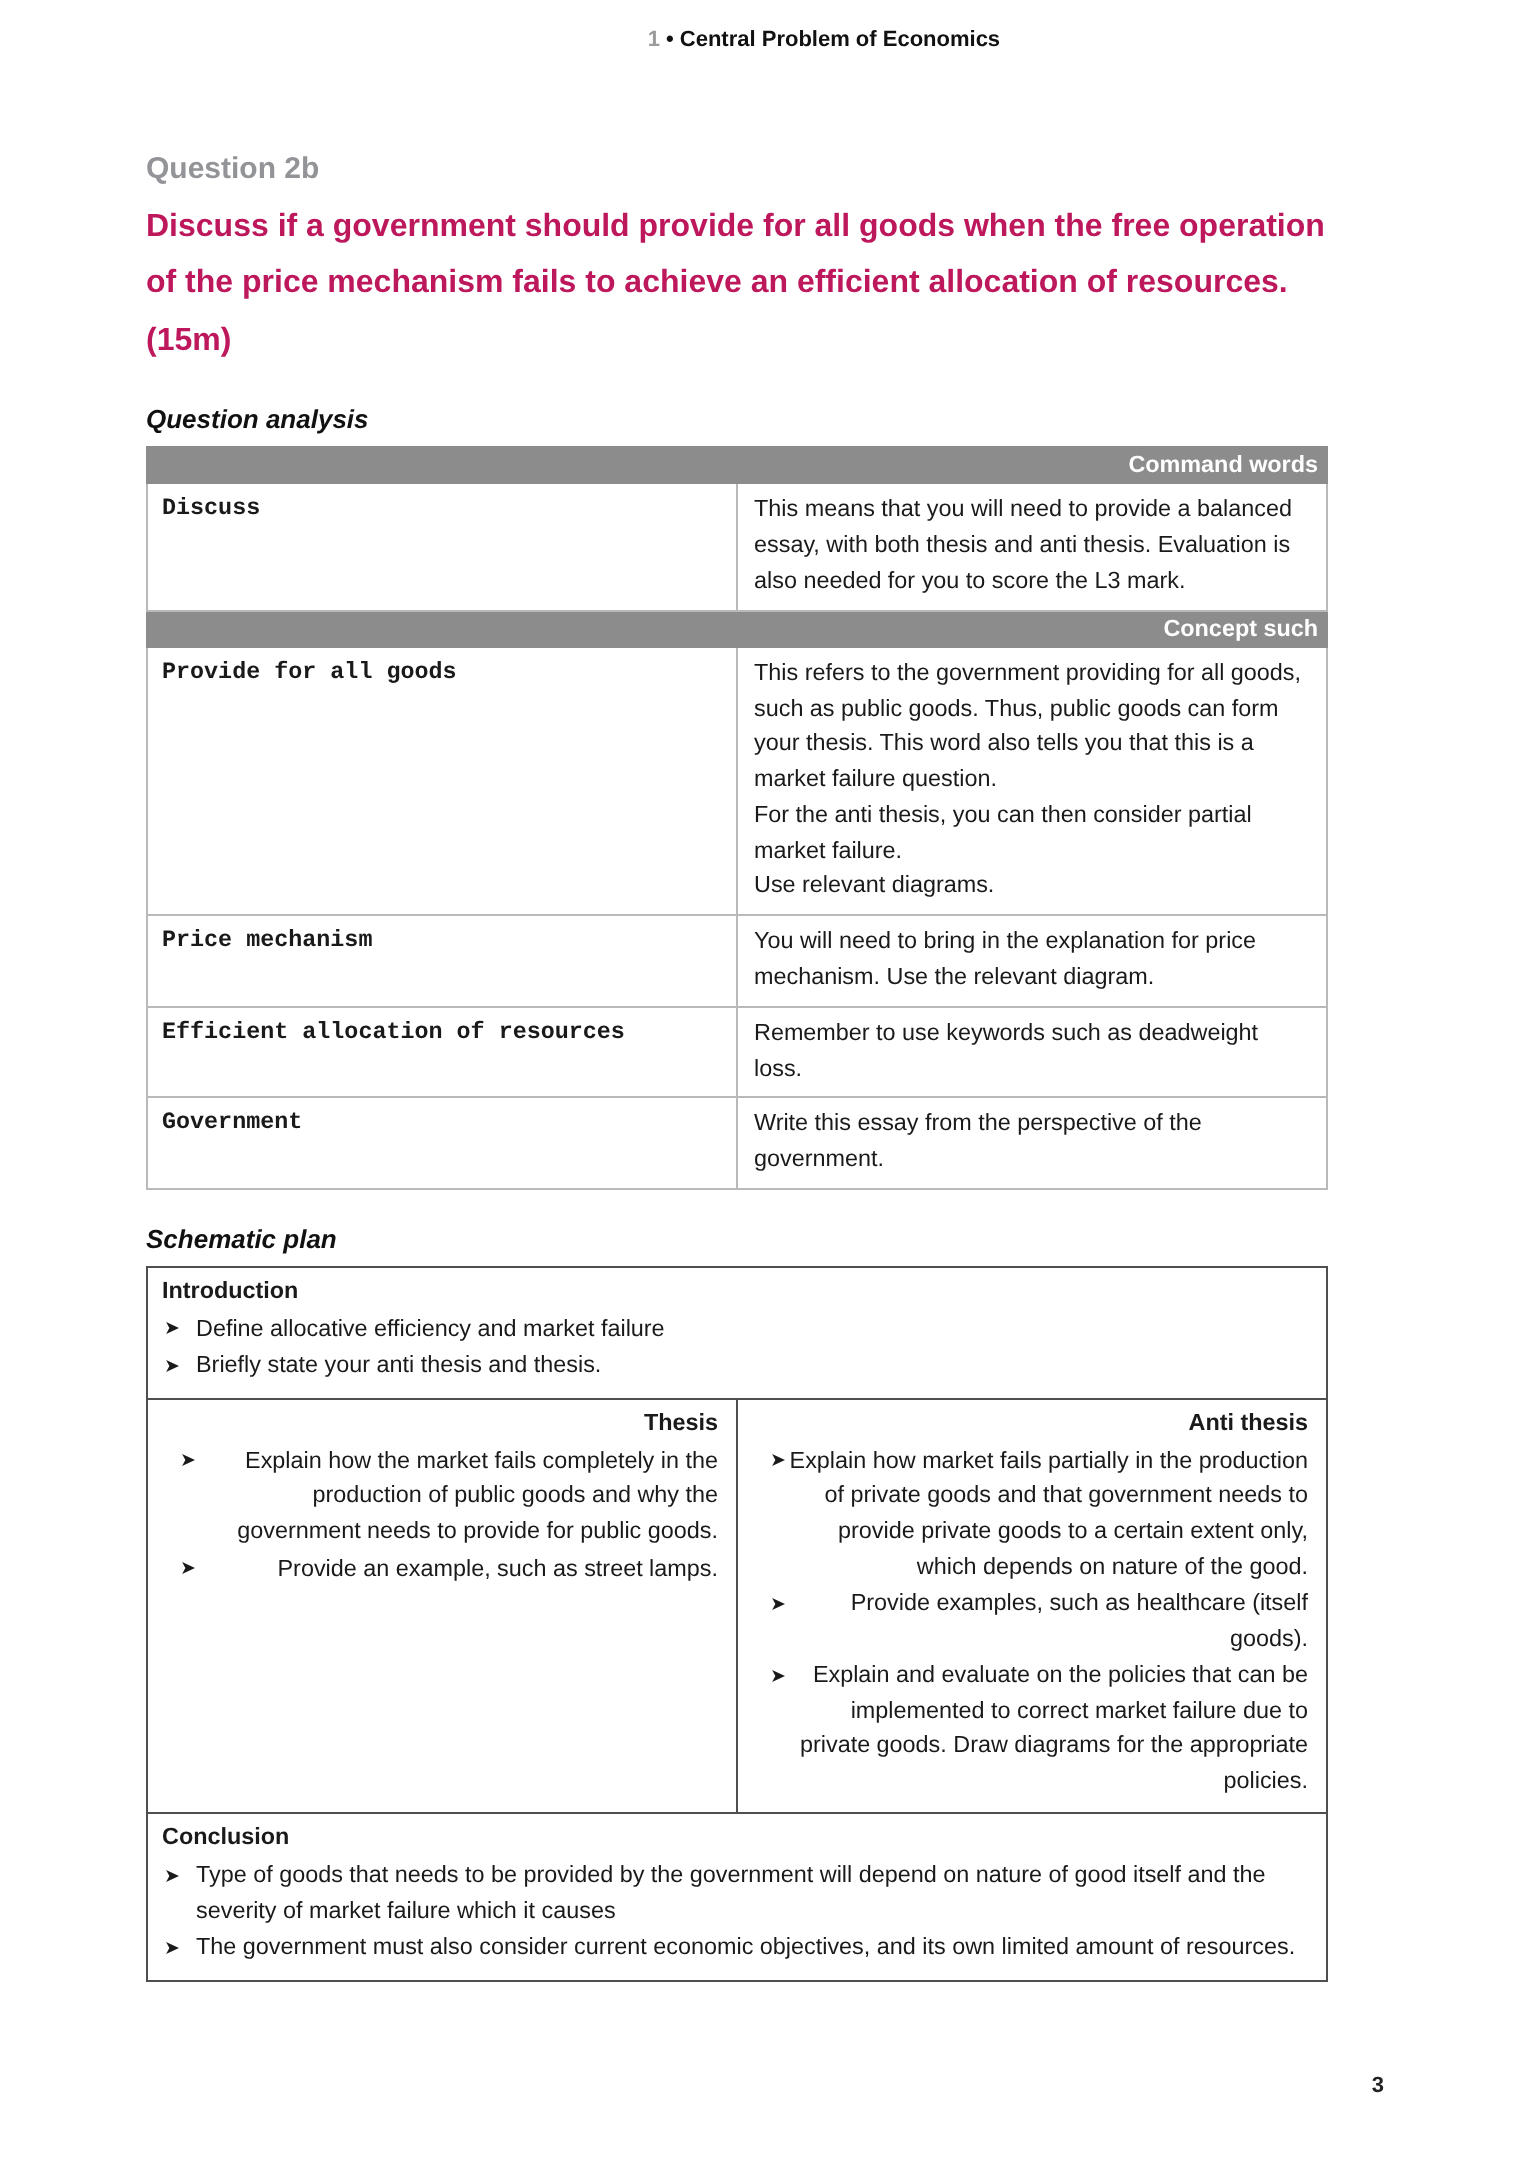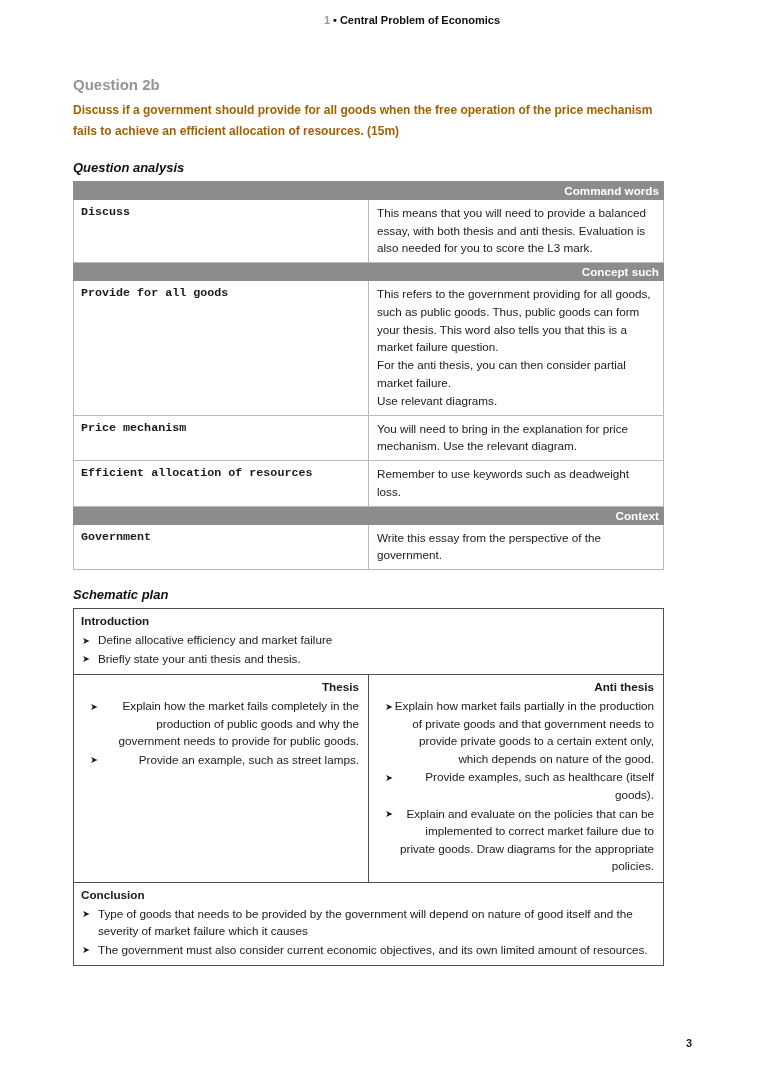--- a/index.html
+++ b/index.html
@@ -12,21 +12,21 @@
     position:absolute;top:14px;left:0;width:100%;text-align:center;
     font-size:11px;font-weight:bold;color:#111;padding-left:28px;
   }
   .chap-num{color:var(--chapter-number-text,#9b9b9b);}
   .chap-sep{margin:0 3px;}
   .content{position:absolute;left:73px;top:0;width:591px;}
   .q-label{
     margin:76px 0 0;font-size:15px;font-weight:bold;
     color:var(--question-label-text,#929497);
   }
-  .q-text{margin:7px 0 0;font-size:12px;font-weight:bold;line-height:1.78;color:#a16207;}
+  .q-text{margin:7px 0 0;font-size:16px;font-weight:bold;line-height:1.78;color:#be185d;}
   .section-heading{
     margin:17px 0 6px;font-size:13px;font-style:italic;font-weight:bold;color:#111;
   }
   table{width:100%;border-collapse:collapse;font-size:11.7px;table-layout:fixed;}
   .analysis-table td{border:1px solid var(--analysis-border,#b9b9b9);vertical-align:top;}
   .analysis-table td.band{
     background:var(--band-bg,#8c8c8c);color:var(--band-text,#fff);
     font-weight:bold;text-align:right;padding:2px 4px;
     border:1px solid var(--band-bg,#8c8c8c);
   }
@@ -78,23 +78,20 @@
 For the anti thesis, you can then consider partial market failure.
 Use relevant diagrams.</td>
         </tr>
         <tr>
           <td class="term">Price mechanism</td>
           <td class="expl">You will need to bring in the explanation for price mechanism. Use the relevant diagram.</td>
         </tr>
         <tr>
           <td class="term">Efficient allocation of resources</td>
           <td class="expl">Remember to use keywords such as deadweight loss.</td>
-        </tr>
-        <tr>
-          <td class="band" colspan="2">Context</td>
         </tr>
         <tr>
           <td class="term">Government</td>
           <td class="expl">Write this essay from the perspective of the government.</td>
         </tr>
       </tbody>
     </table>
 
     <h3 class="section-heading">Schematic plan</h3>
 

